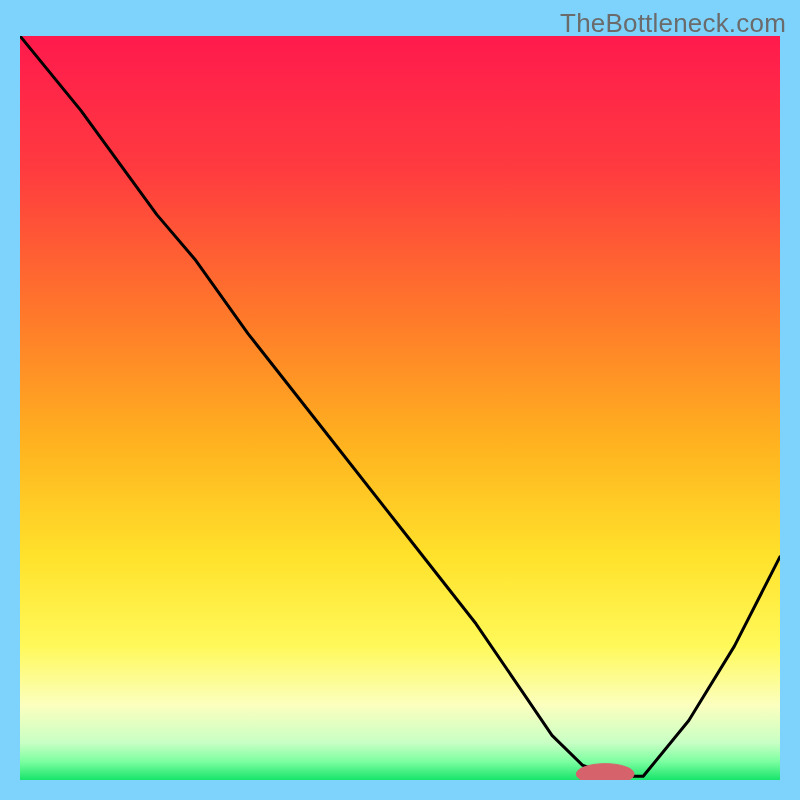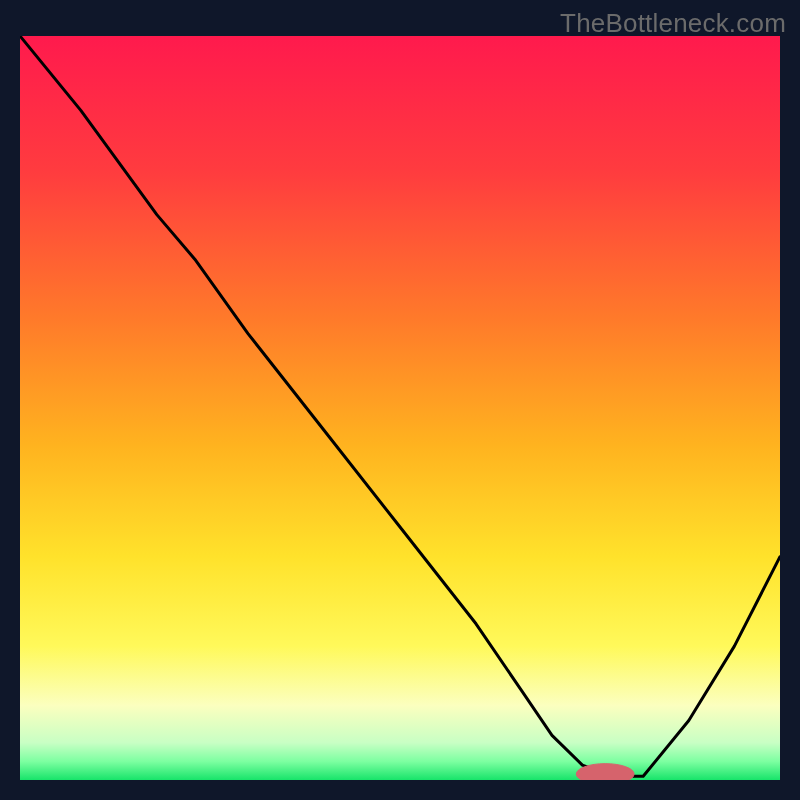--- a/index.html
+++ b/index.html
@@ -8,21 +8,21 @@
     width: 800px;
     height: 800px;
     background: #000;
     overflow: hidden;
     font-family: Arial, Helvetica, sans-serif;
   }
   .frame {
     position: relative;
     width: 800px;
     height: 800px;
-    background: #0f172a;
+    background: #7dd3fc;
   }
   .watermark {
     position: absolute;
     top: 8px;
     right: 14px;
     color: #6b6b6b;
     font-size: 26px;
     font-weight: 500;
     letter-spacing: 0.2px;
   }

